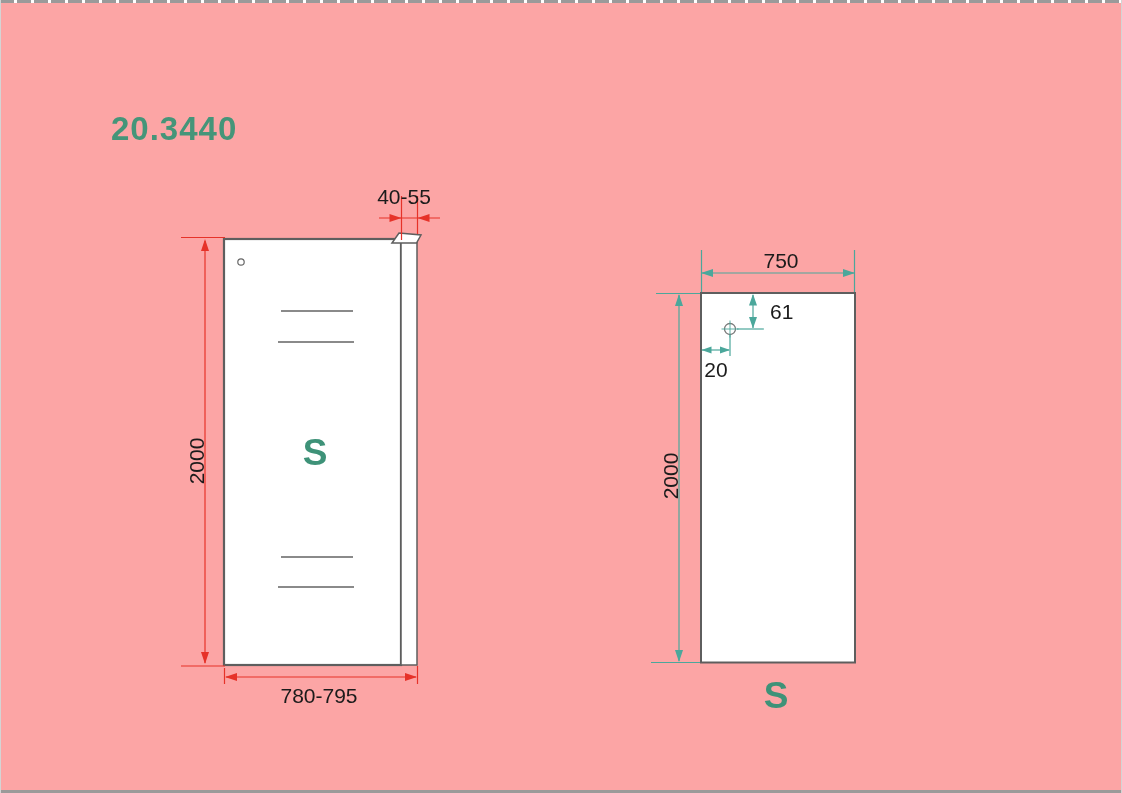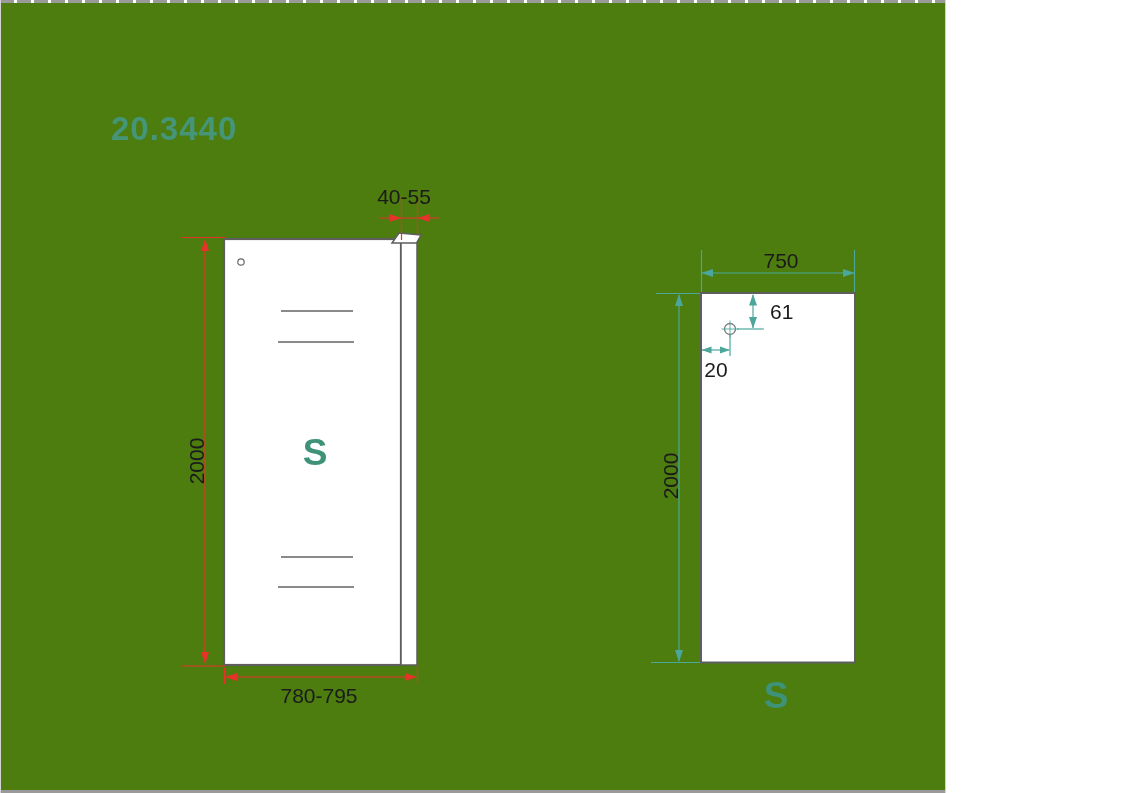--- a/index.html
+++ b/index.html
@@ -1,19 +1,19 @@
 <!DOCTYPE html>
 <html><head>
 <meta charset="utf-8">
 <style>
   html,body{margin:0;padding:0;background:#ffffff;}
   .canvas{
     position:relative;
-    width:946px;height:793px;
-    background:#4d7c0f;
+    width:1122px;height:793px;
+    background:#fca5a5;
     overflow:hidden;
     font-family:"Liberation Sans", sans-serif;
   }
   .frame-top{
     position:absolute;top:0;left:0;width:1122px;height:3px;
     background:repeating-linear-gradient(90deg,#9a9a9a 0 14px,#ffffff 14px 17px);
   }
   .frame-bottom{
     position:absolute;bottom:0;left:0;width:1122px;height:3px;background:#9a9a9a;
   }

